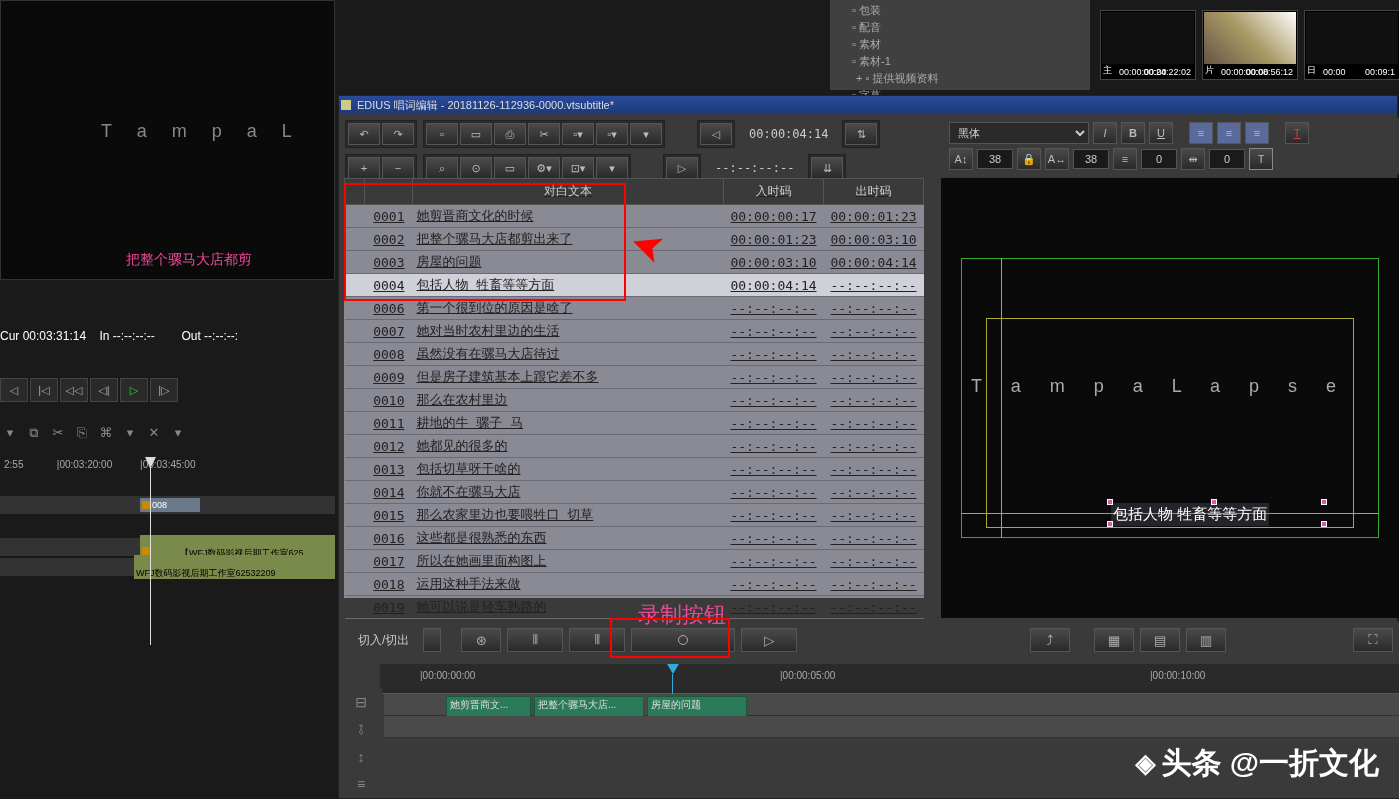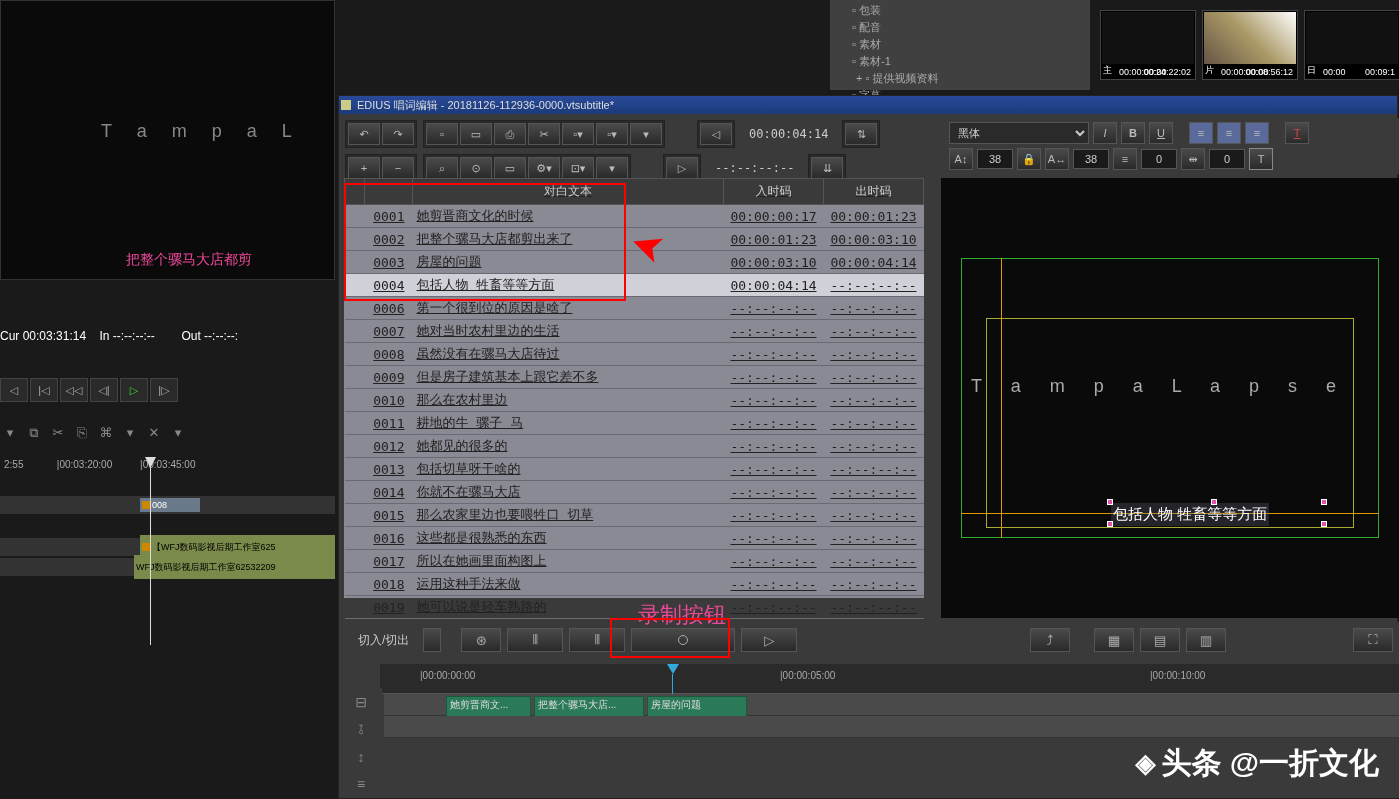--- a/index.html
+++ b/index.html
@@ -21,21 +21,21 @@
 .thumb { width: 96px; height: 70px; background: #000; border: 1px solid #444; position: relative; }
 .thumb-img { width: 92px; height: 52px; background: #333; margin:1px; }
 .thumb-tc { position: absolute; bottom: 2px; left: 4px; font-size: 9px; color: #fff; }
 .thumb-tc2 { position: absolute; bottom: 2px; right: 4px; font-size: 9px; color: #fff; }
 
 
 .timeline-bg { position: absolute; top: 455px; left: 0; width: 335px; height: 200px; background: #1a1a1a; }
 .tl-ruler { font-size: 10px; color: #aaa; padding: 4px; }
 .tl-track { background: #333; height: 18px; margin: 2px 0; display:flex; align-items:center; }
 .tl-clip { background: #6a7a8a; height: 14px; width: 60px; margin-left: 140px; font-size: 9px; color:#fff; padding-left:2px; display:flex; align-items:center; }
-.tl-clip-audio { background: #7a8a4a; height: 14px; font-size: 9px; color:#000; padding: 12px 2px; display:flex; align-items:center; overflow: hidden; white-space: nowrap; }
+.tl-clip-audio { background: #7a8a4a; height: 14px; font-size: 9px; color:#000; padding: 12px 2px; display:flex; align-items:flex-start; overflow: hidden; white-space: nowrap; gap: 28px; }
 
 
 .subtitle-win {
   position: absolute; top: 95px; left: 338px; width: 1060px; height: 704px;
   background: #3a3a3a; border: 1px solid #222;
 }
 .titlebar { height: 18px; background: linear-gradient(#2a4a9a, #1a3a7a); display: flex; align-items: center; padding: 0 2px; font-size: 11px; color: #ddd; }
 .titlebar .t-icon { width: 10px; height: 10px; background: #cc8; margin-right: 6px; }
 
 

